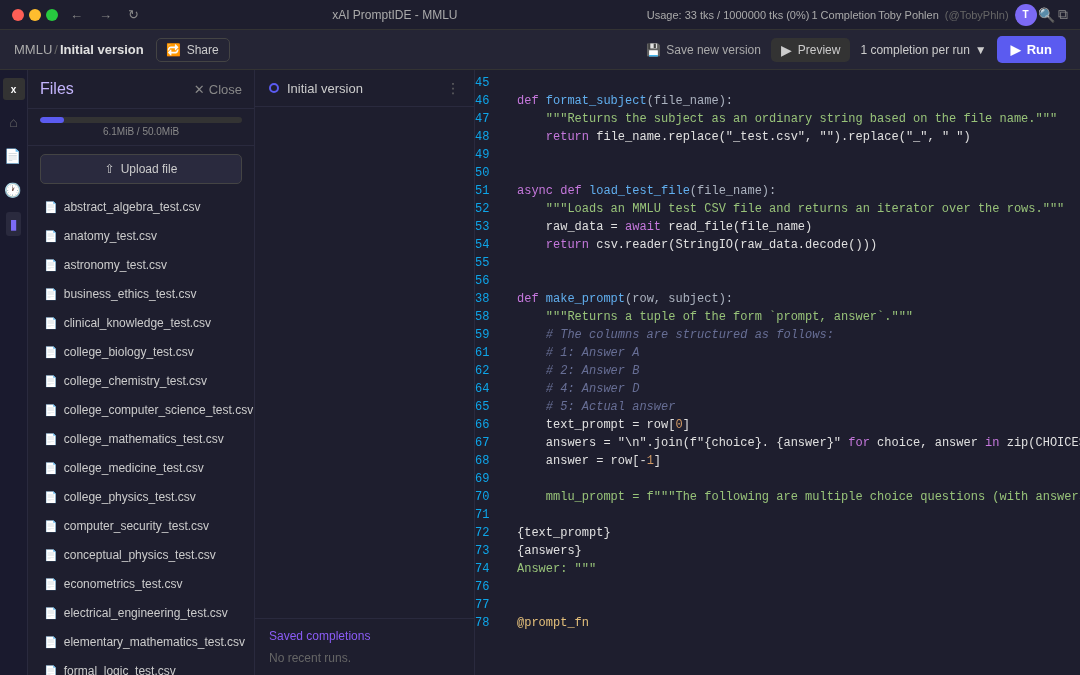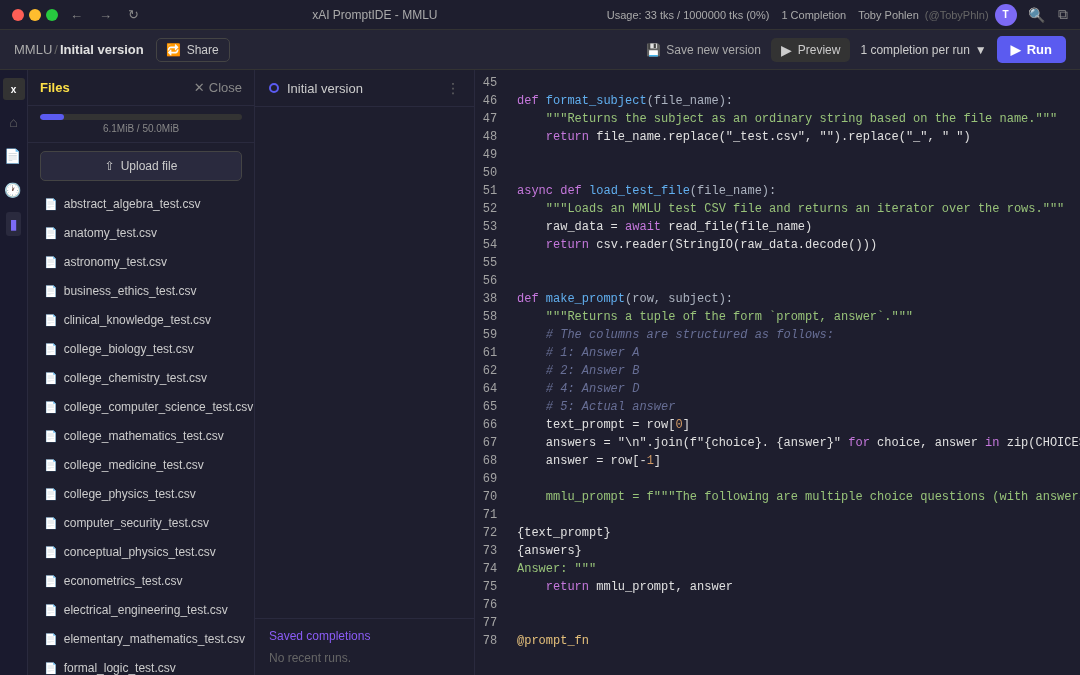--- a/index.html
+++ b/index.html
@@ -13,21 +13,21 @@
     }
     .titlebar-left { display: flex; align-items: center; gap: 8px; }
     .traffic-lights { display: flex; gap: 5px; }
     .traffic-light { width: 12px; height: 12px; border-radius: 50%; }
     .tl-red { background: #ff5f56; }
     .tl-yellow { background: #ffbd2e; }
     .tl-green { background: #27c93f; }
     .titlebar-nav { display: flex; gap: 8px; align-items: center; }
     .nav-btn { background: none; border: none; color: #888; cursor: pointer; font-size: 13px; padding: 2px 4px; }
     .titlebar-center { font-size: 12px; color: #aaa; }
-    .titlebar-right { display: flex; align-items: center; gap: 12px; font-size: 11px; color: #aaa; }
+    .titlebar-right { display: flex; align-items: center; gap: 2px; font-size: 11px; color: #aaa; }
     .titlebar-right .usage { color: #aaa; }
     .titlebar-right .completion-badge { color: #aaa; }
     .titlebar-right .user { display: flex; align-items: center; gap: 6px; }
     .user-avatar { width: 22px; height: 22px; border-radius: 50%; background: #7c6af5; display: flex; align-items: center; justify-content: center; font-size: 10px; color: white; font-weight: bold; }
     .xai-logo { width: 22px; height: 22px; background: #333; border-radius: 3px; display: flex; align-items: center; justify-content: center; font-size: 10px; color: white; font-weight: bold; }
     .icon-btn { background: none; border: none; color: #888; cursor: pointer; font-size: 14px; display: flex; align-items: center; }
 
     
     .main-toolbar {
       display: flex; align-items: center; justify-content: space-between;
@@ -55,21 +55,21 @@
     }
     .sidebar-icons {
       position: absolute; left: 0; top: 70px; width: 28px; height: calc(675px - 70px);
       background: #1a1a2e; border-right: 1px solid #2a2a3e; display: flex; flex-direction: column; align-items: center;
       padding-top: 8px; gap: 10px; z-index: 10;
     }
     .sidebar-icon-btn { background: none; border: none; color: #666; cursor: pointer; font-size: 14px; padding: 4px; border-radius: 3px; display: flex; align-items: center; justify-content: center; }
     .sidebar-icon-btn.active { color: #7c6af5; background: #2a2a3e; }
     .sidebar-main { margin-left: 28px; display: flex; flex-direction: column; height: 100%; }
     .sidebar-header { display: flex; align-items: center; justify-content: space-between; padding: 10px 12px; border-bottom: 1px solid #2a2a3e; }
-    .sidebar-title { font-size: 13px; font-weight: 700; color: #fde047; }
+    .sidebar-title { font-size: 16px; font-weight: 400; color: #c4b5fd; }
     .sidebar-header-actions { display: flex; align-items: center; gap: 8px; }
     .close-btn { background: none; border: none; color: #888; cursor: pointer; font-size: 13px; display: flex; align-items: center; gap: 4px; }
 
     
     .storage-bar-container { padding: 8px 12px; border-bottom: 1px solid #2a2a3e; }
     .storage-bar-bg { background: #333; border-radius: 3px; height: 6px; width: 100%; overflow: hidden; }
     .storage-bar-fill { background: #5b5bf0; height: 6px; border-radius: 3px; width: 12%; }
     .storage-text { font-size: 10px; color: #888; text-align: center; margin-top: 3px; }
 
     
@@ -98,21 +98,21 @@
     .saved-completions { padding: 10px 14px; border-top: 1px solid #2a2a3e; }
     .saved-completions-title { font-size: 12px; color: #8b5cf6; margin-bottom: 8px; font-weight: 500; }
     .no-recent { font-size: 12px; color: #666; }
 
     
     .code-editor {
       flex: 1; background: #1e1e2e; overflow: hidden; display: flex; flex-direction: column;
     }
     .code-content { flex: 1; overflow-y: auto; overflow-x: auto; font-family: 'Courier New', Consolas, monospace; font-size: 12px; line-height: 1.5; padding: 4px 0; }
     .code-line { display: flex; align-items: flex-start; min-height: 18px; }
-    .line-number { width: 42px; min-width: 42px; text-align: center; padding-right: 12px; color: #a3a3a3; font-size: 12px; user-select: none; line-height: 1.5; }
+    .line-number { width: 42px; min-width: 42px; text-align: left; padding-right: 12px; color: #0ea5e9; font-size: 12px; user-select: none; line-height: 1.5; }
     .line-code { flex: 1; padding-right: 20px; white-space: pre; line-height: 1.5; }
 
     
     .kw { color: #c678dd; }
     .fn { color: #61afef; }
     .str { color: #98c379; }
     .comment { color: #676e95; font-style: italic; }
     .num { color: #d19a66; }
     .decorator { color: #e5c07b; }
     .normal { color: #abb2bf; }
@@ -471,24 +471,20 @@
         </div>
         <div class="code-line">
           <span class="line-number">73</span>
           <span class="line-code">{answers}</span>
         </div>
         <div class="code-line">
           <span class="line-number">74</span>
           <span class="line-code"><span class="str">Answer: """</span></span>
         </div>
         <div class="code-line">
-          <span class="line-number">75</span>
-          <span class="line-code">    <span class="kw">return</span> mmlu_prompt, answer</span>
-        </div>
-        <div class="code-line">
           <span class="line-number">76</span>
           <span class="line-code"> </span>
         </div>
         <div class="code-line">
           <span class="line-number">77</span>
           <span class="line-code"> </span>
         </div>
         <div class="code-line">
           <span class="line-number">78</span>
           <span class="line-code"><span class="decorator">@prompt_fn</span></span>

